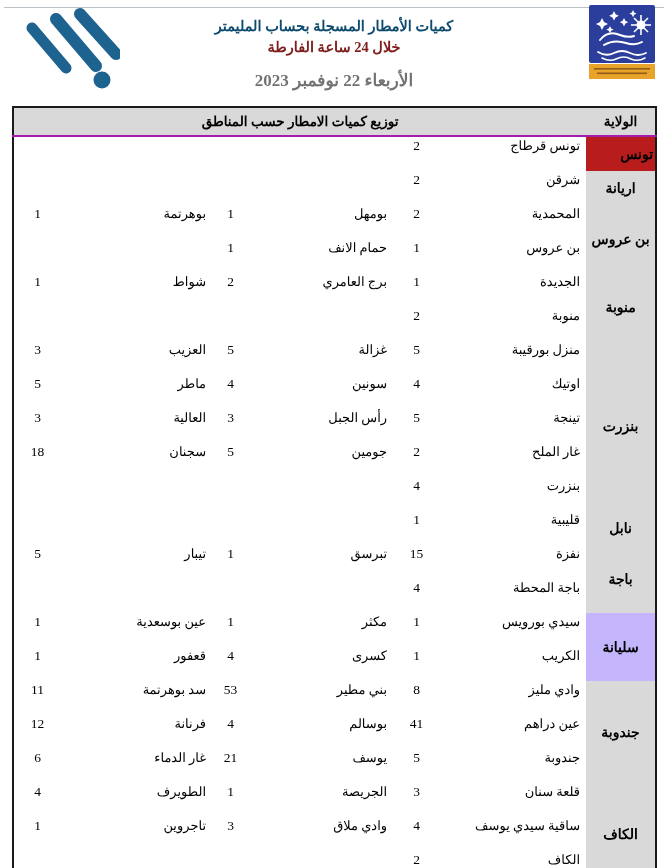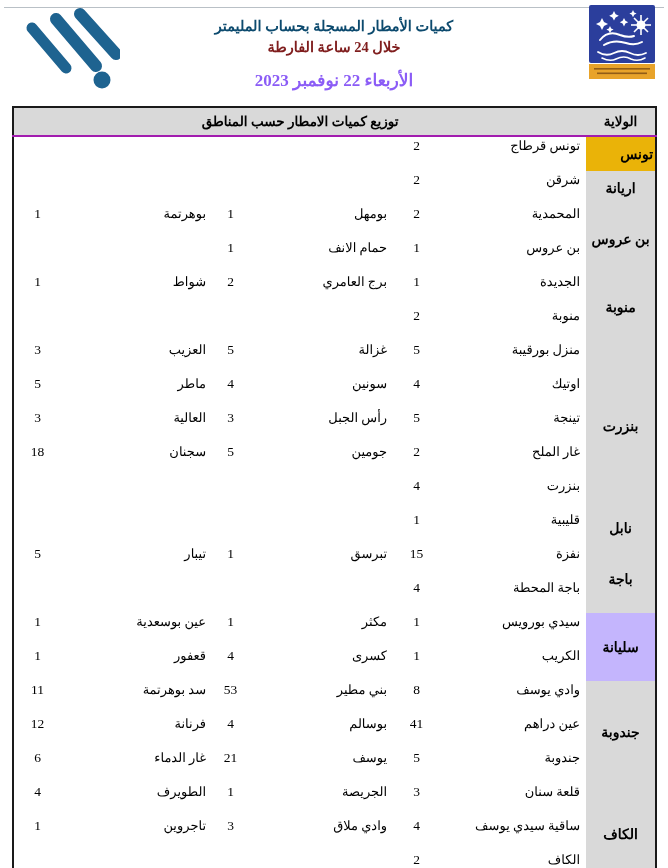--- a/index.html
+++ b/index.html
@@ -51,21 +51,21 @@
       <line x1="16" y1="22" x2="50" y2="62" stroke-width="11"></line>
       <line x1="40" y1="13" x2="80" y2="60" stroke-width="12"></line>
       <line x1="64" y1="8" x2="100" y2="48" stroke-width="12"></line>
     </g>
     <circle cx="86" cy="74" r="8.5" fill="#1e6390"></circle>
   </svg>
 
   <div class="title-block">
     <div class="title-line" style="color:#0c4a6e">كميات الأمطار المسجلة بحساب المليمتر</div>
     <div class="title-line" style="color:#7f1d1d">خلال 24 ساعة الفارطة</div>
-    <div class="date-line" style="color:#8b5cf6">الأربعاء 22 نوفمبر 2023</div>
+    <div class="date-line" style="color:#737373">الأربعاء 22 نوفمبر 2023</div>
   </div>
 
   <svg class="logo-right" viewBox="0 0 68 76">
     <rect x="1" y="1" width="66" height="58" rx="2" fill="#2b3e9c"></rect>
     <g fill="#ffffff">
       <path d="M14 14 l2 4 4 2 -4 2 -2 4 -2 -4 -4 -2 4 -2 z"></path>
       <path d="M26 7 l1.6 3.2 3.2 1.6 -3.2 1.6 -1.6 3.2 -1.6 -3.2 -3.2 -1.6 3.2 -1.6 z"></path>
       <path d="M36 14 l1.4 2.8 2.8 1.4 -2.8 1.4 -1.4 2.8 -1.4 -2.8 -2.8 -1.4 2.8 -1.4 z"></path>
       <path d="M22 22 l1.2 2.4 2.4 1.2 -2.4 1.2 -1.2 2.4 -1.2 -2.4 -2.4 -1.2 2.4 -1.2 z"></path>
       <path d="M45 6 l1.2 2.4 2.4 1.2 -2.4 1.2 -1.2 2.4 -1.2 -2.4 -2.4 -1.2 2.4 -1.2 z"></path>
@@ -102,21 +102,21 @@
       <col style="width:48px">
   </colgroup>
   <thead>
     <tr class="hdr">
       <th class="wilaya-h" style="background:#d9d9d9">الولاية</th>
       <th colspan="6" style="background:#d9d9d9">توزيع كميات الامطار حسب المناطق</th>
     </tr>
   </thead>
   <tbody>
       <tr>
-        <td class="wilaya" rowspan="1" style="background: #eab308; padding-left: 44px;">تونس</td>
+        <td class="wilaya" rowspan="1" style="background: #b91c1c; padding-left: 44px;">تونس</td>
         <td class="place">تونس قرطاج</td>
         <td class="val">2</td>
         <td class="place"></td>
         <td class="val"></td>
         <td class="place"></td>
         <td class="val"></td>
       </tr>
       <tr>
         <td class="wilaya" rowspan="1" style="background: rgb(217, 217, 217);">اريانة</td>
         <td class="place">شرقن</td>
@@ -239,21 +239,21 @@
       <tr>
         <td class="place">الكريب</td>
         <td class="val">1</td>
         <td class="place">كسرى</td>
         <td class="val">4</td>
         <td class="place">قعفور</td>
         <td class="val">1</td>
       </tr>
       <tr>
         <td class="wilaya" rowspan="3" style="background: rgb(217, 217, 217);">جندوبة</td>
-        <td class="place">وادي يوسف</td>
+        <td class="place">وادي مليز</td>
         <td class="val">8</td>
         <td class="place">بني مطير</td>
         <td class="val">53</td>
         <td class="place">سد بوهرتمة</td>
         <td class="val">11</td>
       </tr>
       <tr>
         <td class="place">عين دراهم</td>
         <td class="val">41</td>
         <td class="place">بوسالم</td>

